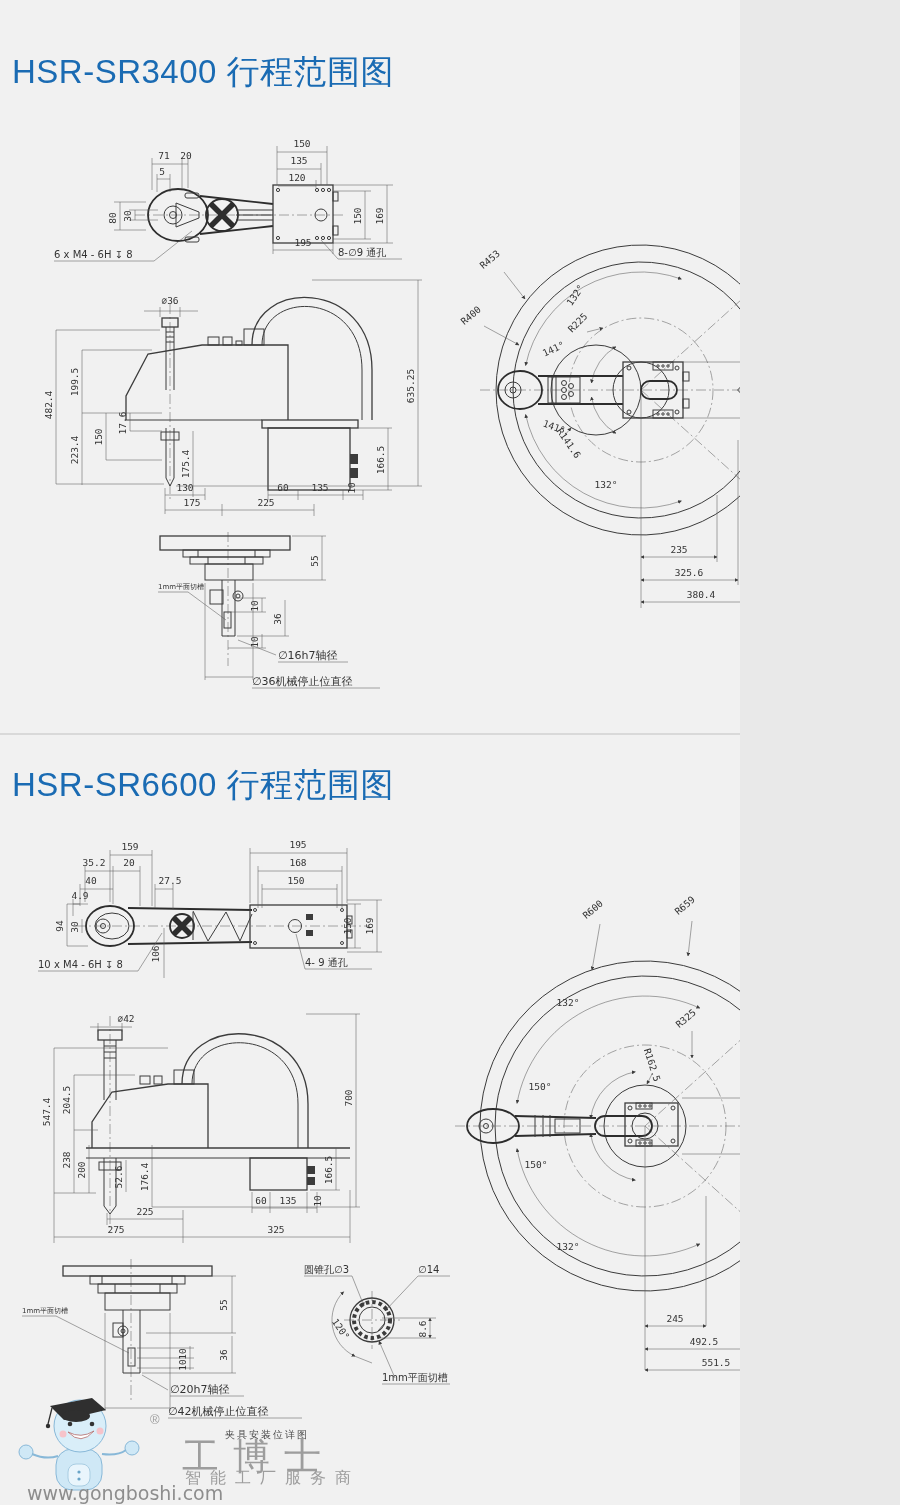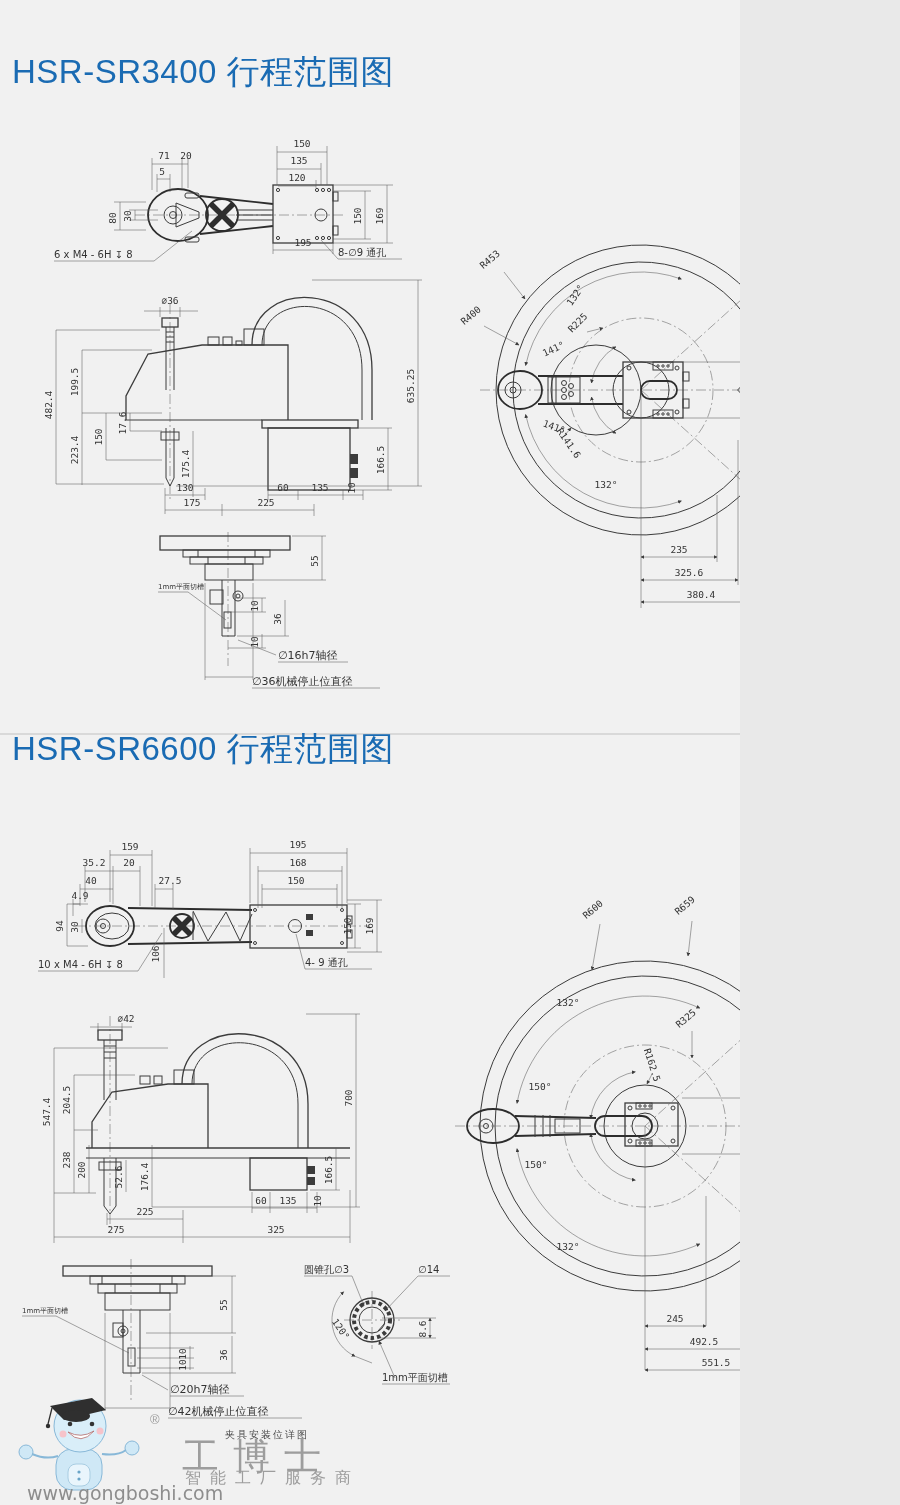--- a/index.html
+++ b/index.html
@@ -315,21 +315,21 @@
       <text x="106" y="205" transform="rotate(55 106 205)">R141.6</text>
       <text x="118" y="57" transform="rotate(-55 118 57)">132°</text>
       <text x="95" y="112" transform="rotate(-25 95 112)">141°</text>
       <text x="93" y="190" transform="rotate(20 93 190)">141°</text>
       <text x="146" y="248">132°</text>
     </g>
   </svg>
 
   <div class="divider" style="top:733px"></div>
 
-  <h1 class="title" style="top:727px">HSR-SR6600 行程范围图</h1>
+  <h1 class="title" style="top:763px">HSR-SR6600 行程范围图</h1>
 
   <svg class="abs" style="left:30px;top:838px" width="368" height="154" viewBox="0 0 368 154">
     <g>
       <line class="dd" x1="46" y1="88" x2="340" y2="88"></line>
       <ellipse class="b" cx="80" cy="88" rx="24" ry="20"></ellipse>
       <ellipse class="o" cx="82" cy="88" rx="17" ry="13"></ellipse>
       <circle class="o" cx="73" cy="88" r="7"></circle>
         <circle class="o" cx="73" cy="88" r="2.5"></circle>
       <path class="b" d="M98,70 L222,72"></path>
         <path class="b" d="M98,106 L222,104"></path>

